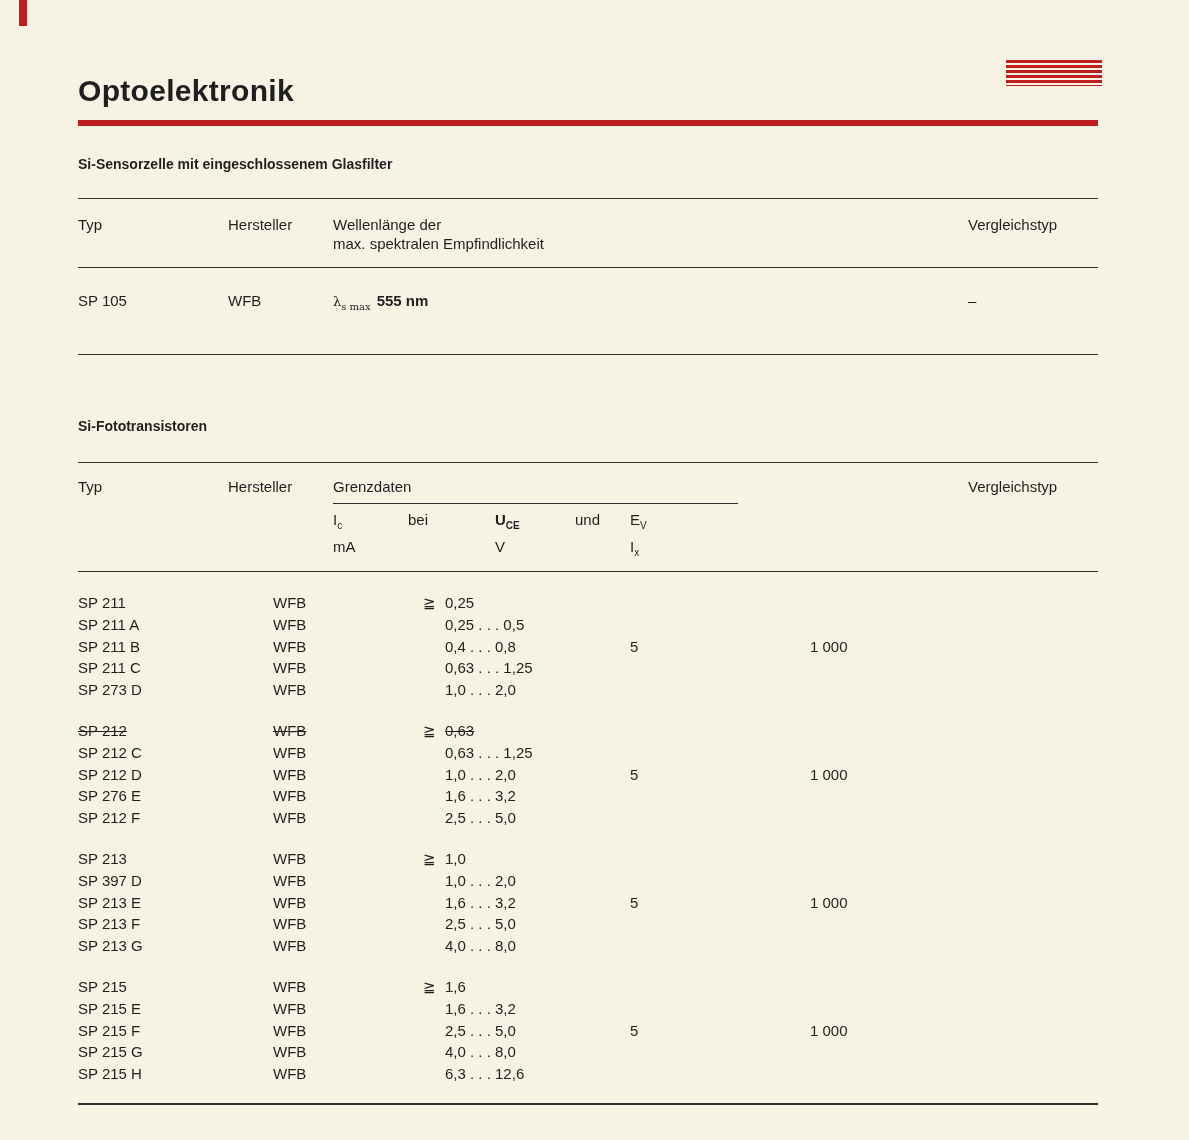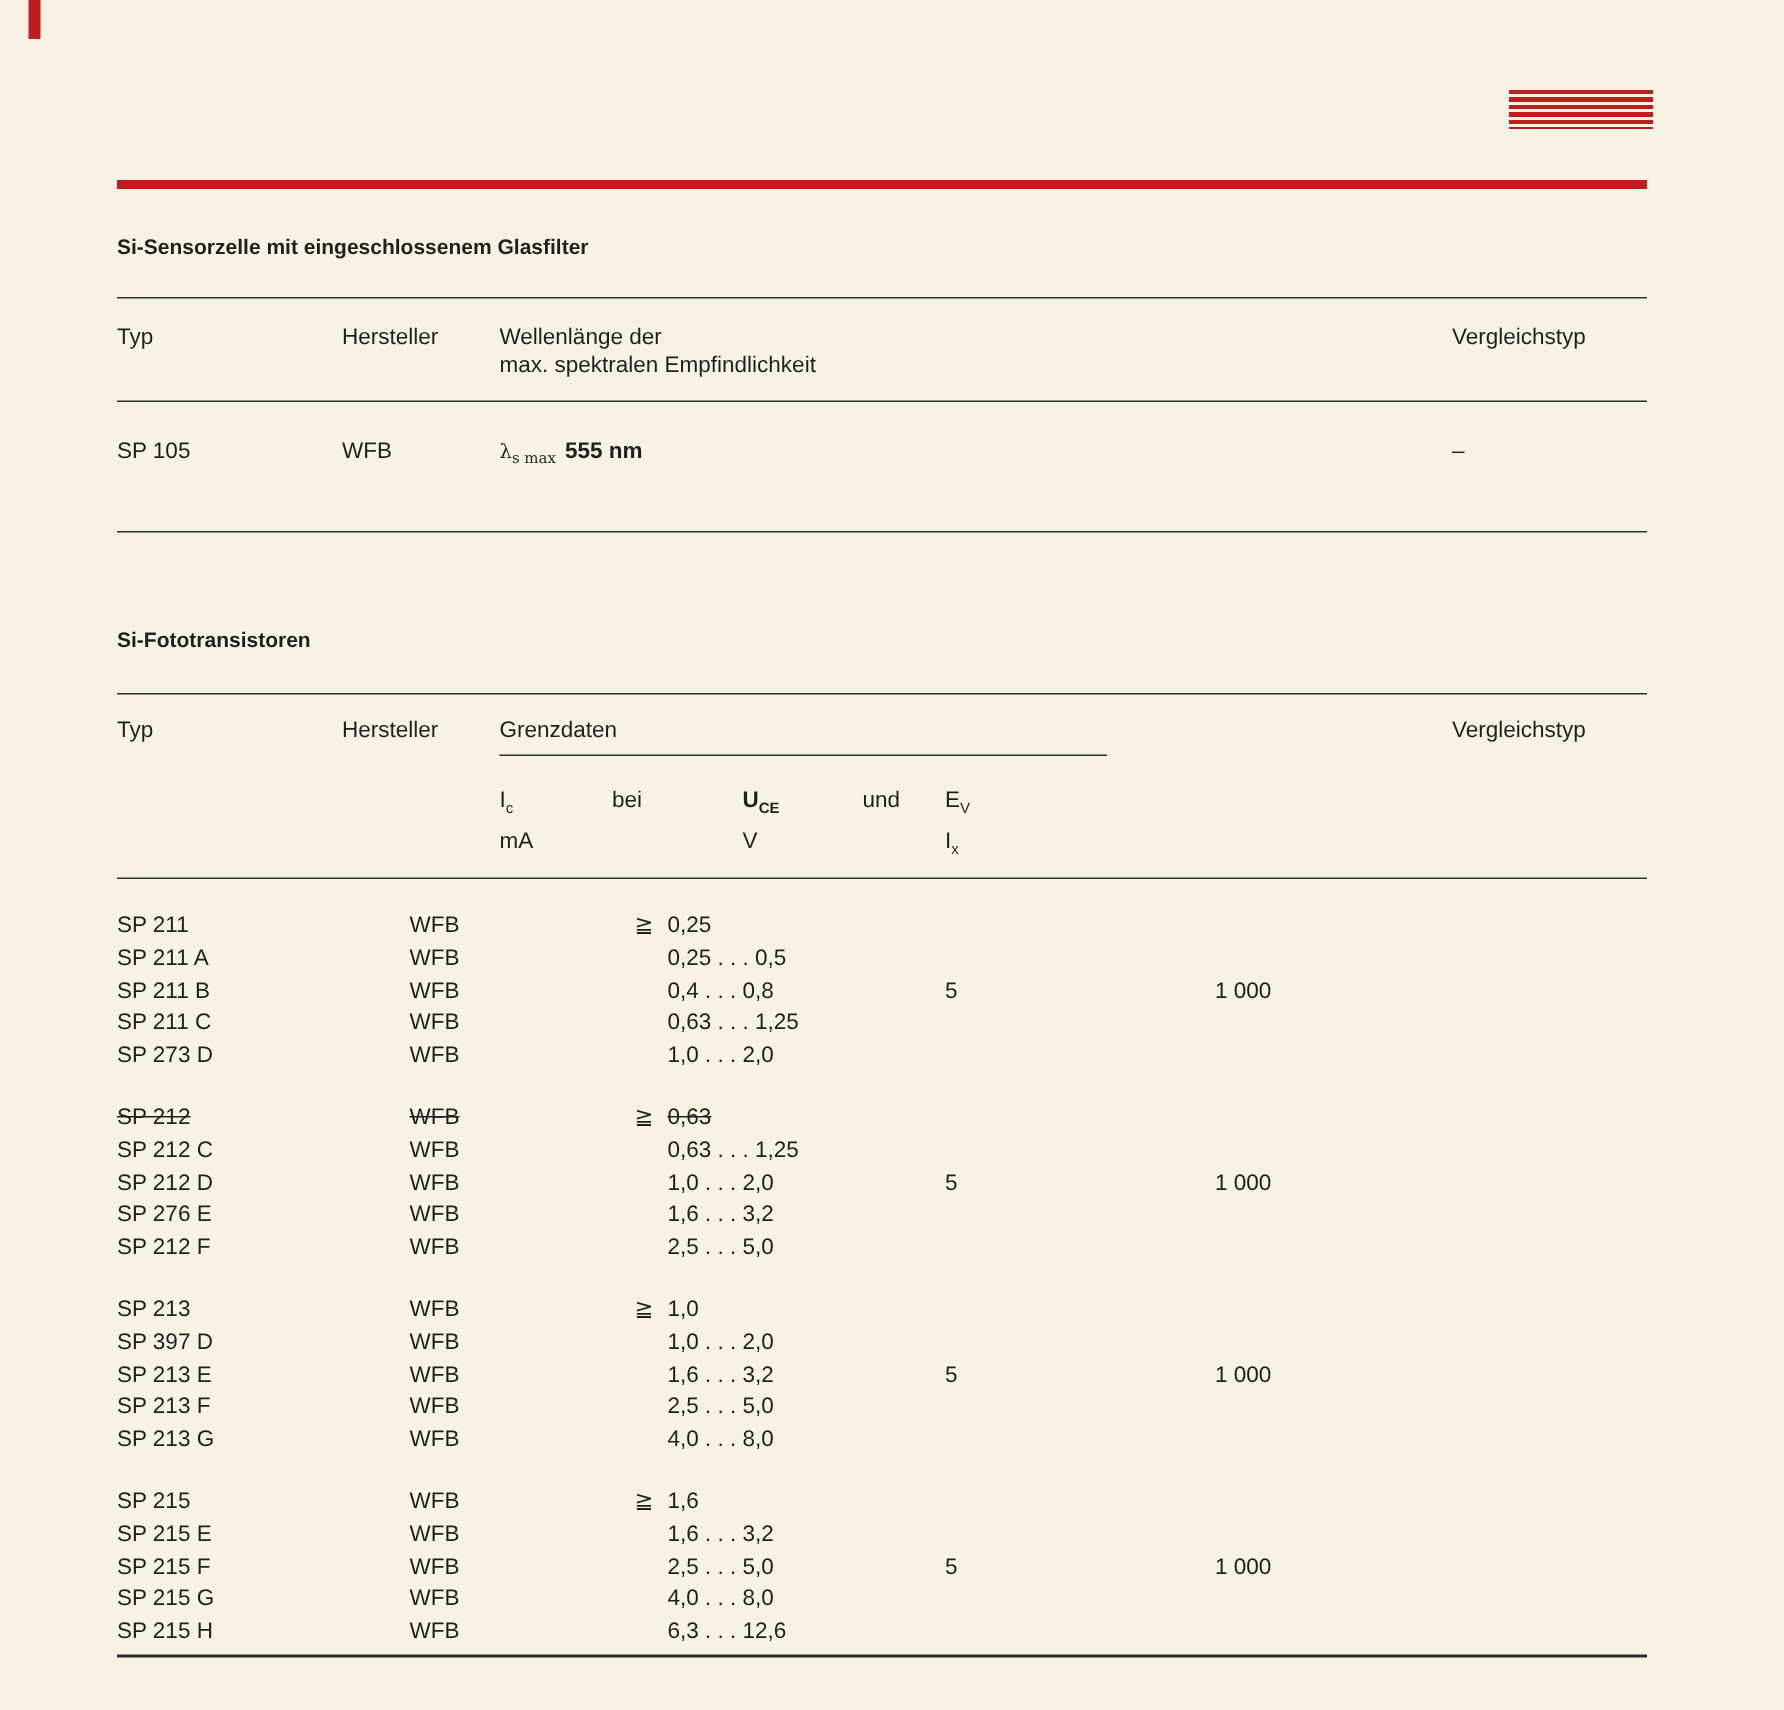--- a/index.html
+++ b/index.html
@@ -87,21 +87,21 @@
     display:grid; grid-template-columns:150px 105px 635px 130px;
     padding-top:14px; line-height:19px;
   }
   .grenz-underline{
     width:405px; border-bottom:1px solid var(--rule); margin-top:7px;
   }
   .t2-sub, .t2-sub2{
     display:grid; grid-template-columns:150px 105px 162px 135px 338px 130px;
     line-height:19px;
   }
-  .t2-sub{ margin-top:20px; }
+  .t2-sub{ margin-top:6px; }
   .t2-sub2{ margin-top:2px; }
   .t2-sep{ margin-top:9px; border-top:1px solid var(--rule); }
   sub{ font-size:10px; }
   .w75{ display:inline-block; width:75px; }
   .w80{ display:inline-block; width:80px;font-weight:bold; }
   .t2-body{ padding-top:20px; }
   .tgroup + .tgroup{ margin-top:19px; }
   .trow{
     display:grid; grid-template-columns:150px 105px 162px 135px 338px 130px;
     line-height:21.8px;
@@ -116,20 +116,21 @@
     background:var(--rule);
   }
 </style>
 </head>
 <body>
 
 <div class="page">
 
   <div class="edge-mark"></div>
 
+  <div class="title">Optoelektronik</div>
 
   <div class="rft">
     <div class="rft-lines"></div>
     <span class="rft-text">RFT</span>
     <div class="rft-stripes"></div>
   </div>
 
   <div class="red-rule"></div>
 
   <div class="sec-heading sec1-heading">Si-Sensorzelle mit eingeschlossenem Glasfilter</div>

